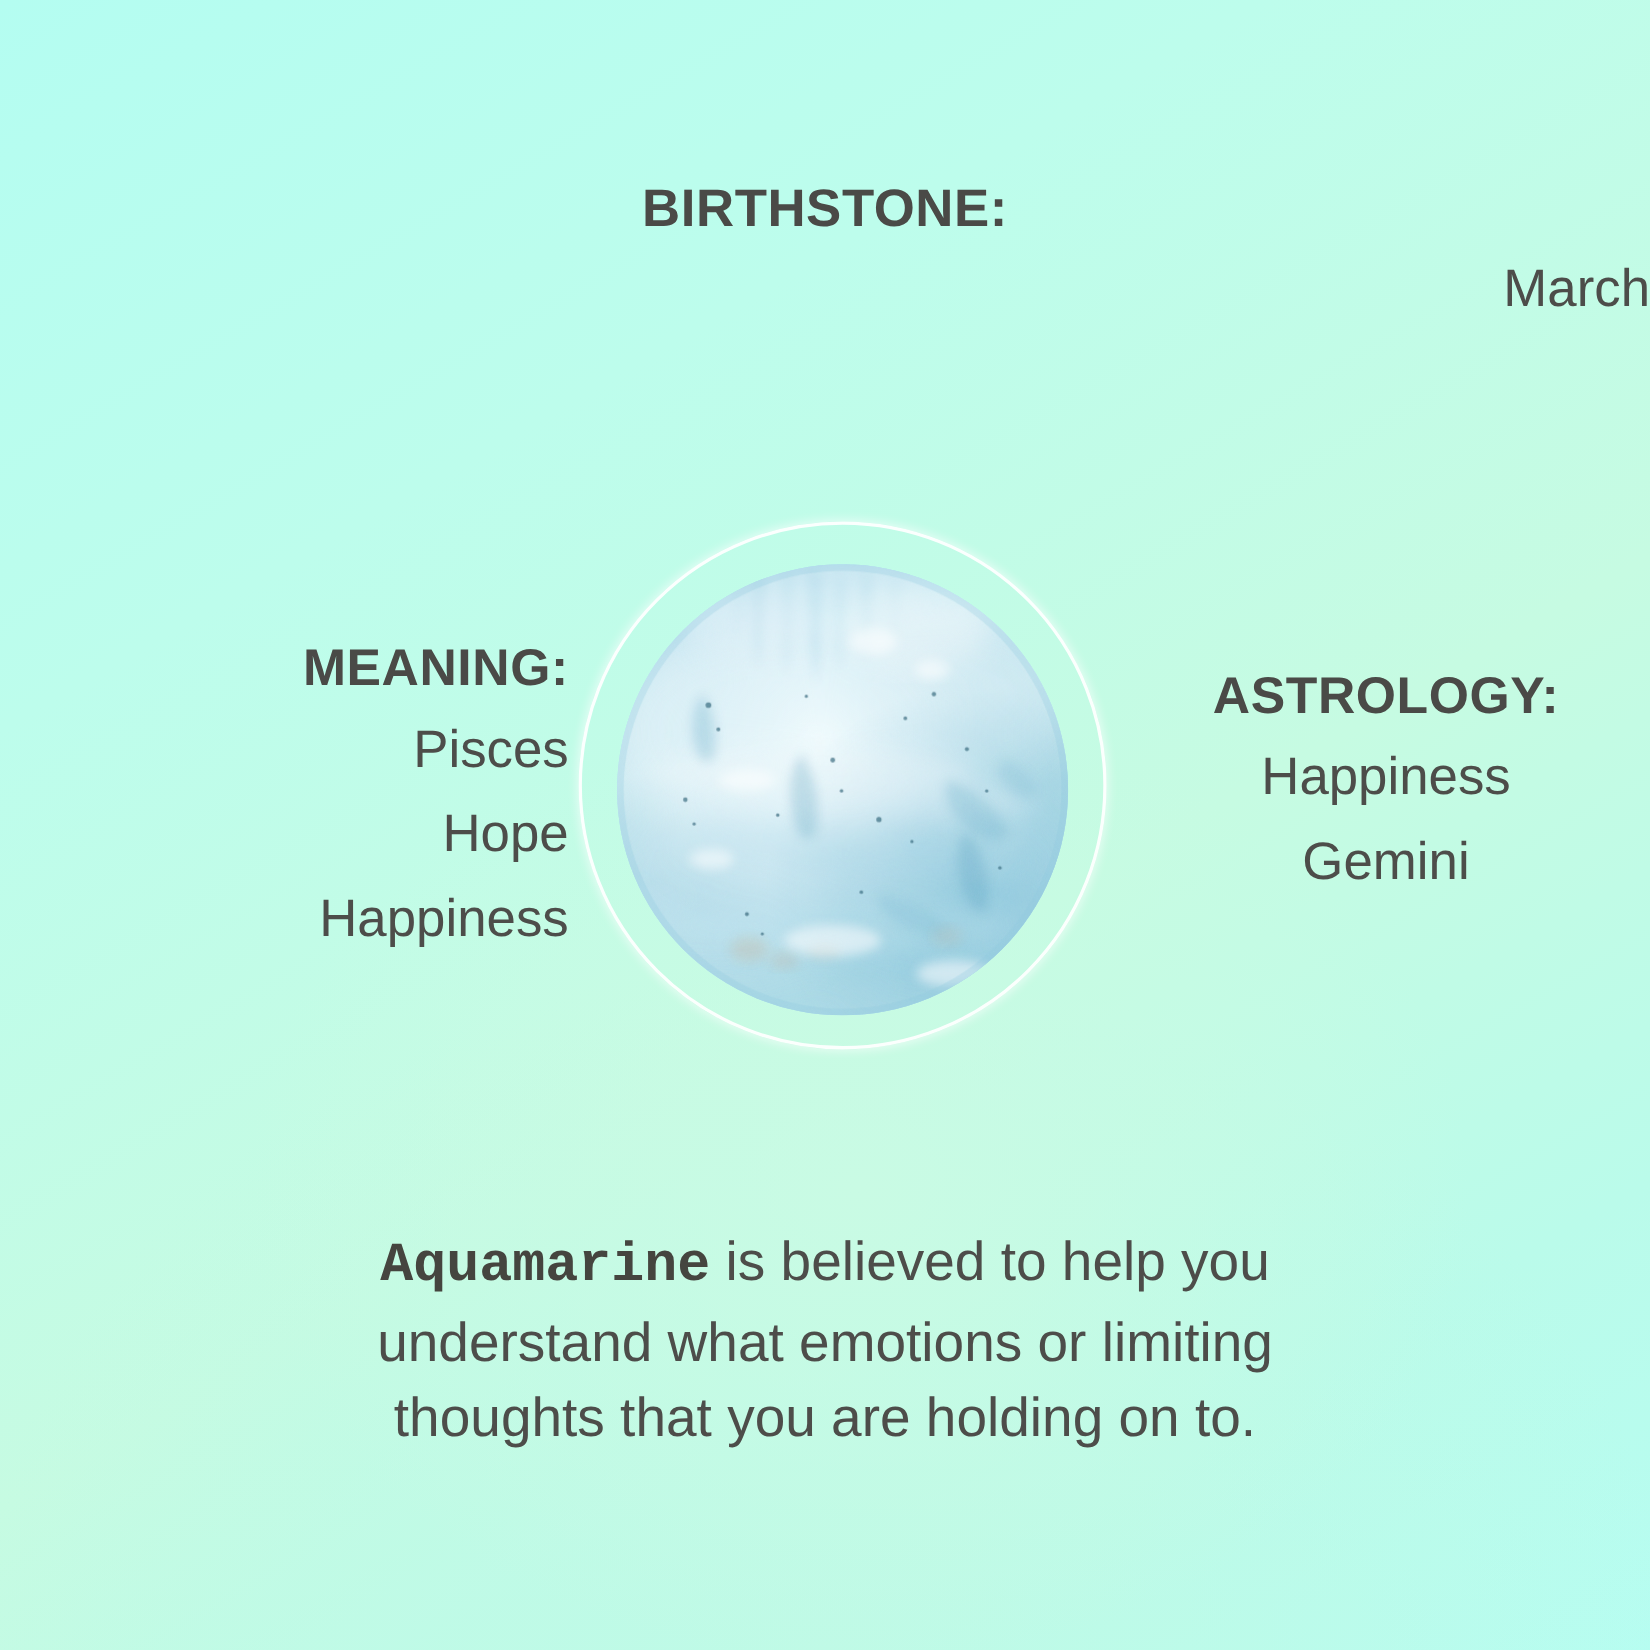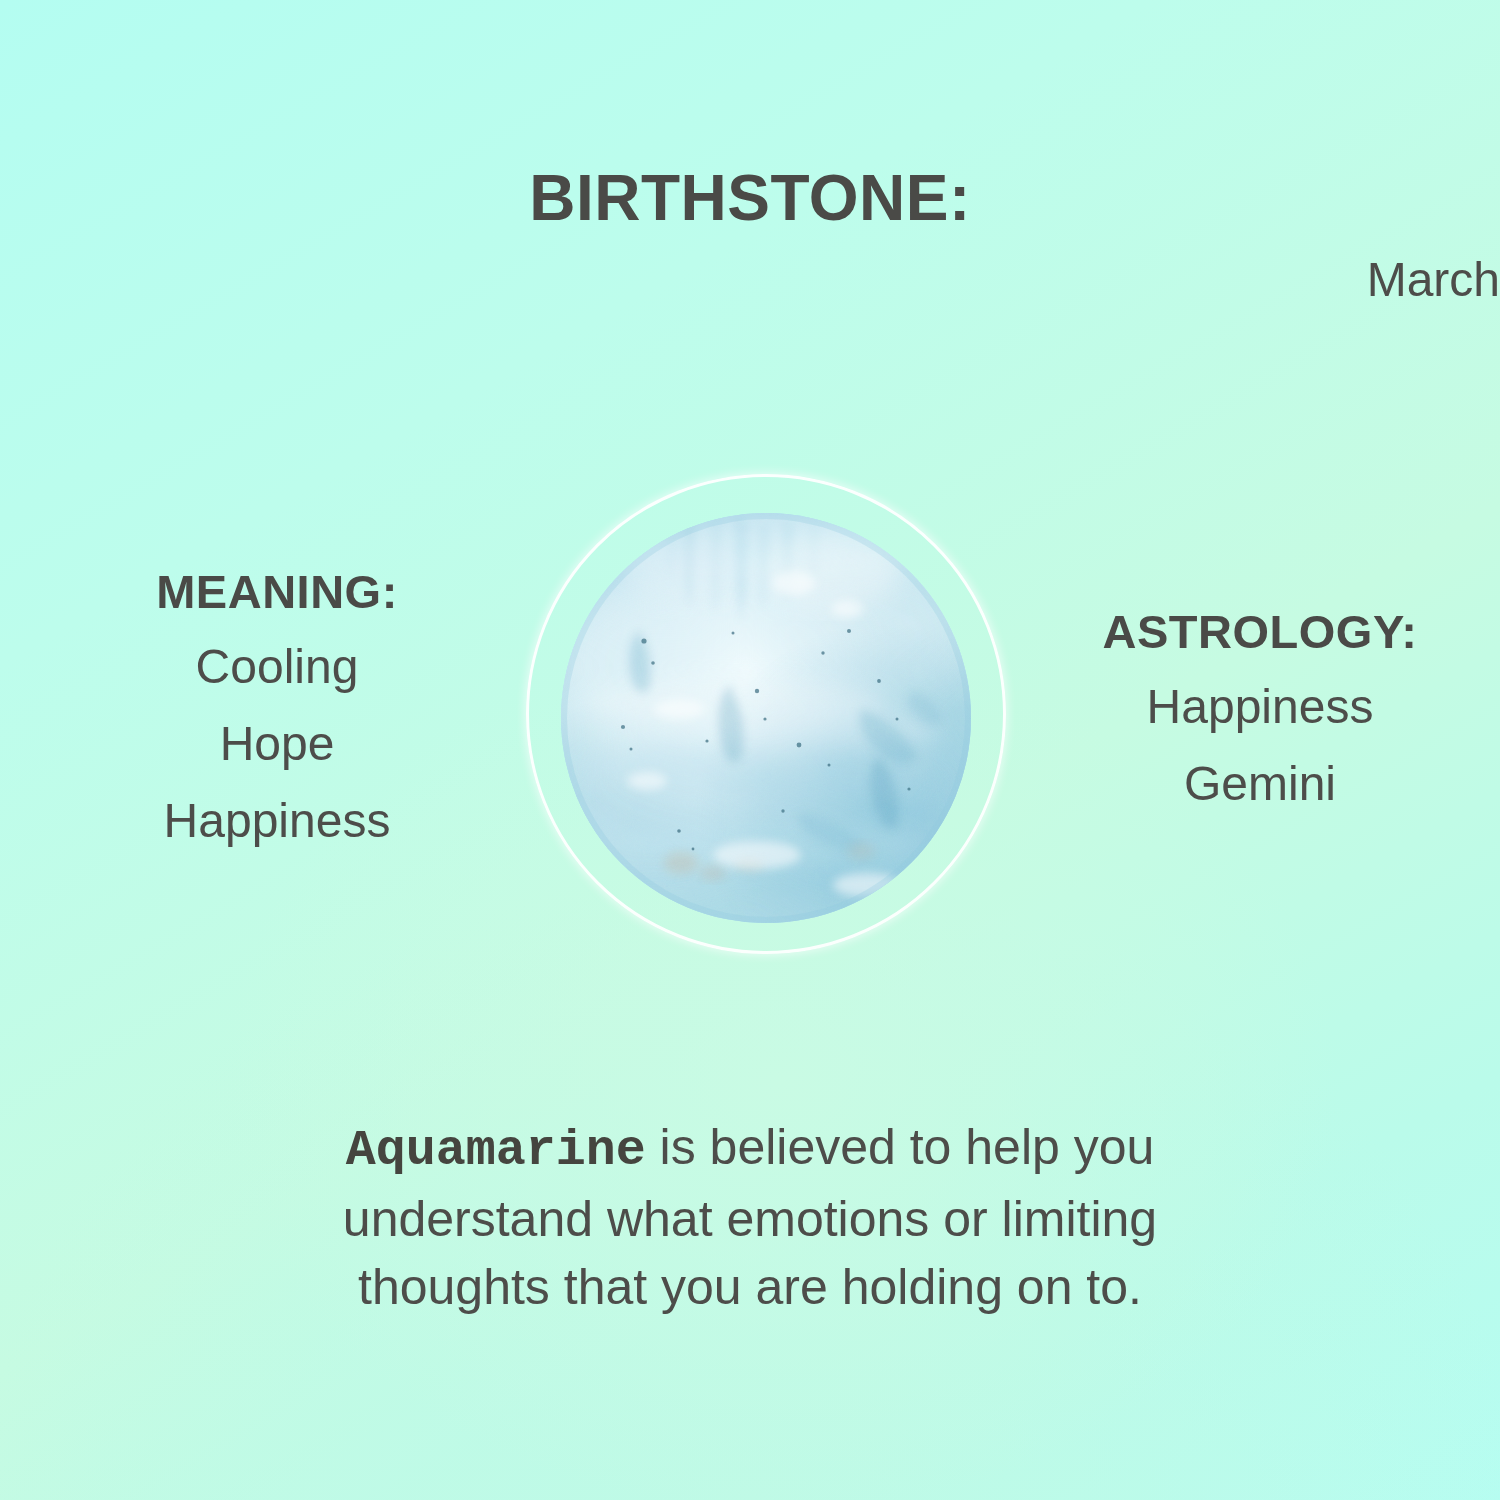--- a/index.html
+++ b/index.html
@@ -48,28 +48,29 @@
     color: #4d4d4a;
     white-space: nowrap;
   }
 
   
   #birthstone-group {
     top: 165px;
     left: 0;
     width: 1500px;
   }
-  #birthstone-group .heading { font-size: 64px; }
+  #birthstone-group .heading { font-size: 48px; }
   #birthstone-group .value { line-height: 72px; text-align: right; }
 
   
   #meaning-group {
-    top: 567px;
+    top: 582px;
     left: 37px;
     width: 480px;
+    text-align: right;
   }
 
   
   #astrology-group {
     top: 567px;
     left: 1020px;
     width: 480px;
     margin-top: 40px;
   }
 
@@ -127,21 +128,21 @@
   <div class="block" id="birthstone-group">
     <div class="heading">BIRTHSTONE:</div>
     <div class="value-list">
       <div class="value">March</div>
     </div>
   </div>
 
   <div class="block" id="meaning-group">
     <div class="heading">MEANING:</div>
     <div class="value-list">
-      <div class="value">Cooling</div>
+      <div class="value">Pisces</div>
       <div class="value">Hope</div>
       <div class="value">Happiness</div>
     </div>
   </div>
 
   <div class="block" id="astrology-group">
     <div class="heading">ASTROLOGY:</div>
     <div class="value-list">
       <div class="value">Happiness</div>
       <div class="value">Gemini</div>

